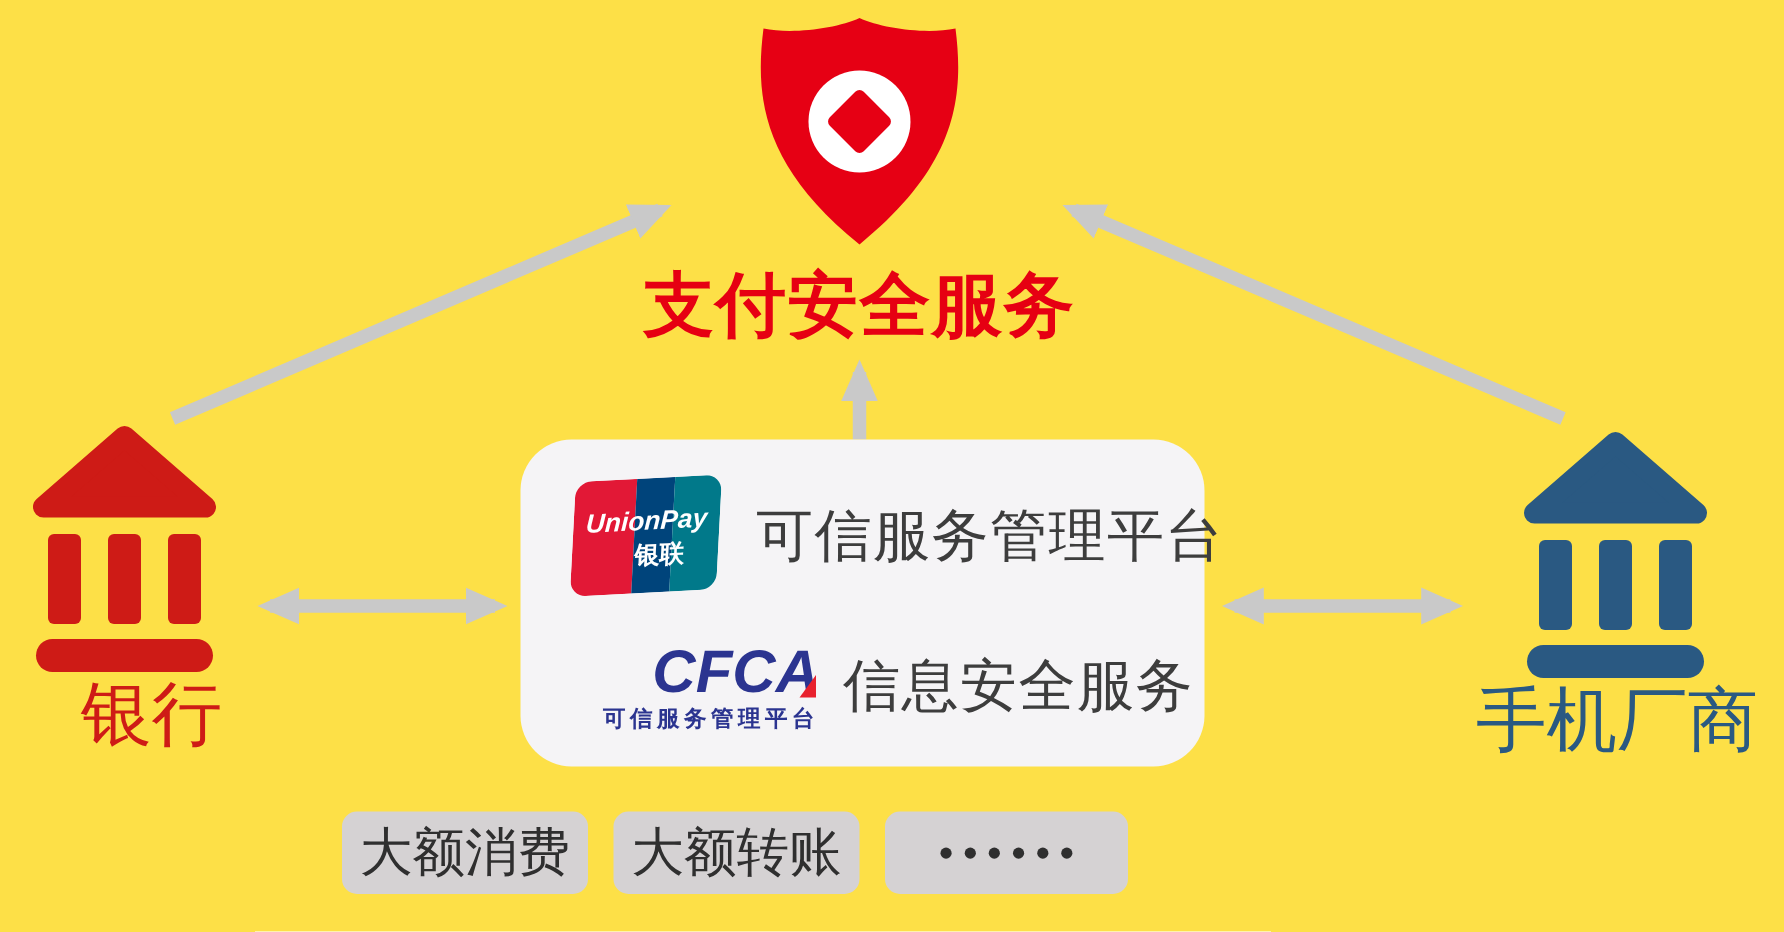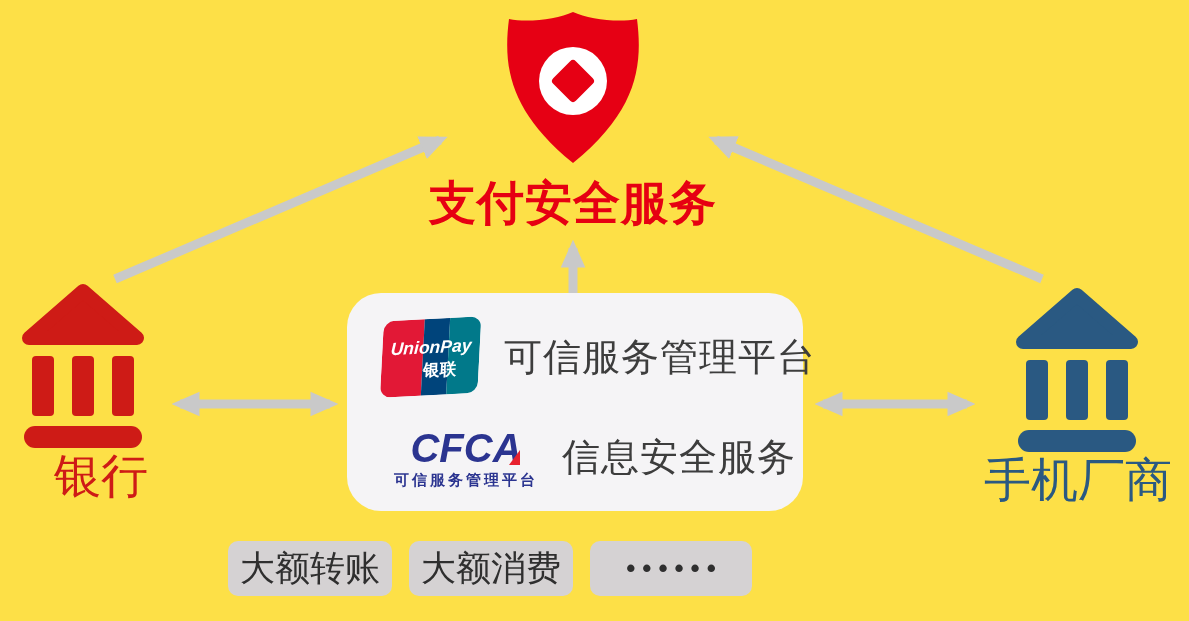--- a/index.html
+++ b/index.html
@@ -32,21 +32,21 @@
   .platform-box{
     position:absolute;left:347px;top:293px;width:456px;height:218px;
     background:#F5F4F6;border-radius:34px;z-index:2;
   }
   .platform-row{position:absolute;display:flex;align-items:center;}
   .platform-row-1{left:25px;top:23px;gap:12px;}
   .platform-row-2{left:39px;top:135px;gap:16px;}
   .platform-service{font-size:38px;color:#3D3D3D;white-space:nowrap;letter-spacing:1px;}
 
   
-  .cfca-logo{width:160px;text-align:center;line-height:1;}
+  .cfca-logo{width:160px;text-align:right;line-height:1;}
   .cfca-word{
     position:relative;display:inline-block;font-weight:bold;font-style:italic;
     font-size:40px;color:#2B3490;letter-spacing:0px;
   }
   .cfca-a-triangle{
     position:absolute;right:2px;bottom:3px;width:0;height:0;
     border-left:11px solid transparent;border-bottom:15px solid #E8212E;
   }
   .cfca-subtitle{
     margin-top:4px;font-size:15px;font-weight:bold;color:#2B3490;
@@ -151,18 +151,18 @@
           <span class="cfca-a-triangle"></span>
         </span>
         <div class="cfca-subtitle">可信服务管理平台</div>
       </div>
       <span class="platform-service">信息安全服务</span>
     </div>
 
   </div>
 
   <div class="tags-row">
+    <div class="tag">大额消费</div>
     <div class="tag">大额转账</div>
-    <div class="tag">大额消费</div>
     <div class="tag tag-dots">••••••</div>
   </div>
 
 </div>
 
 </body></html>

